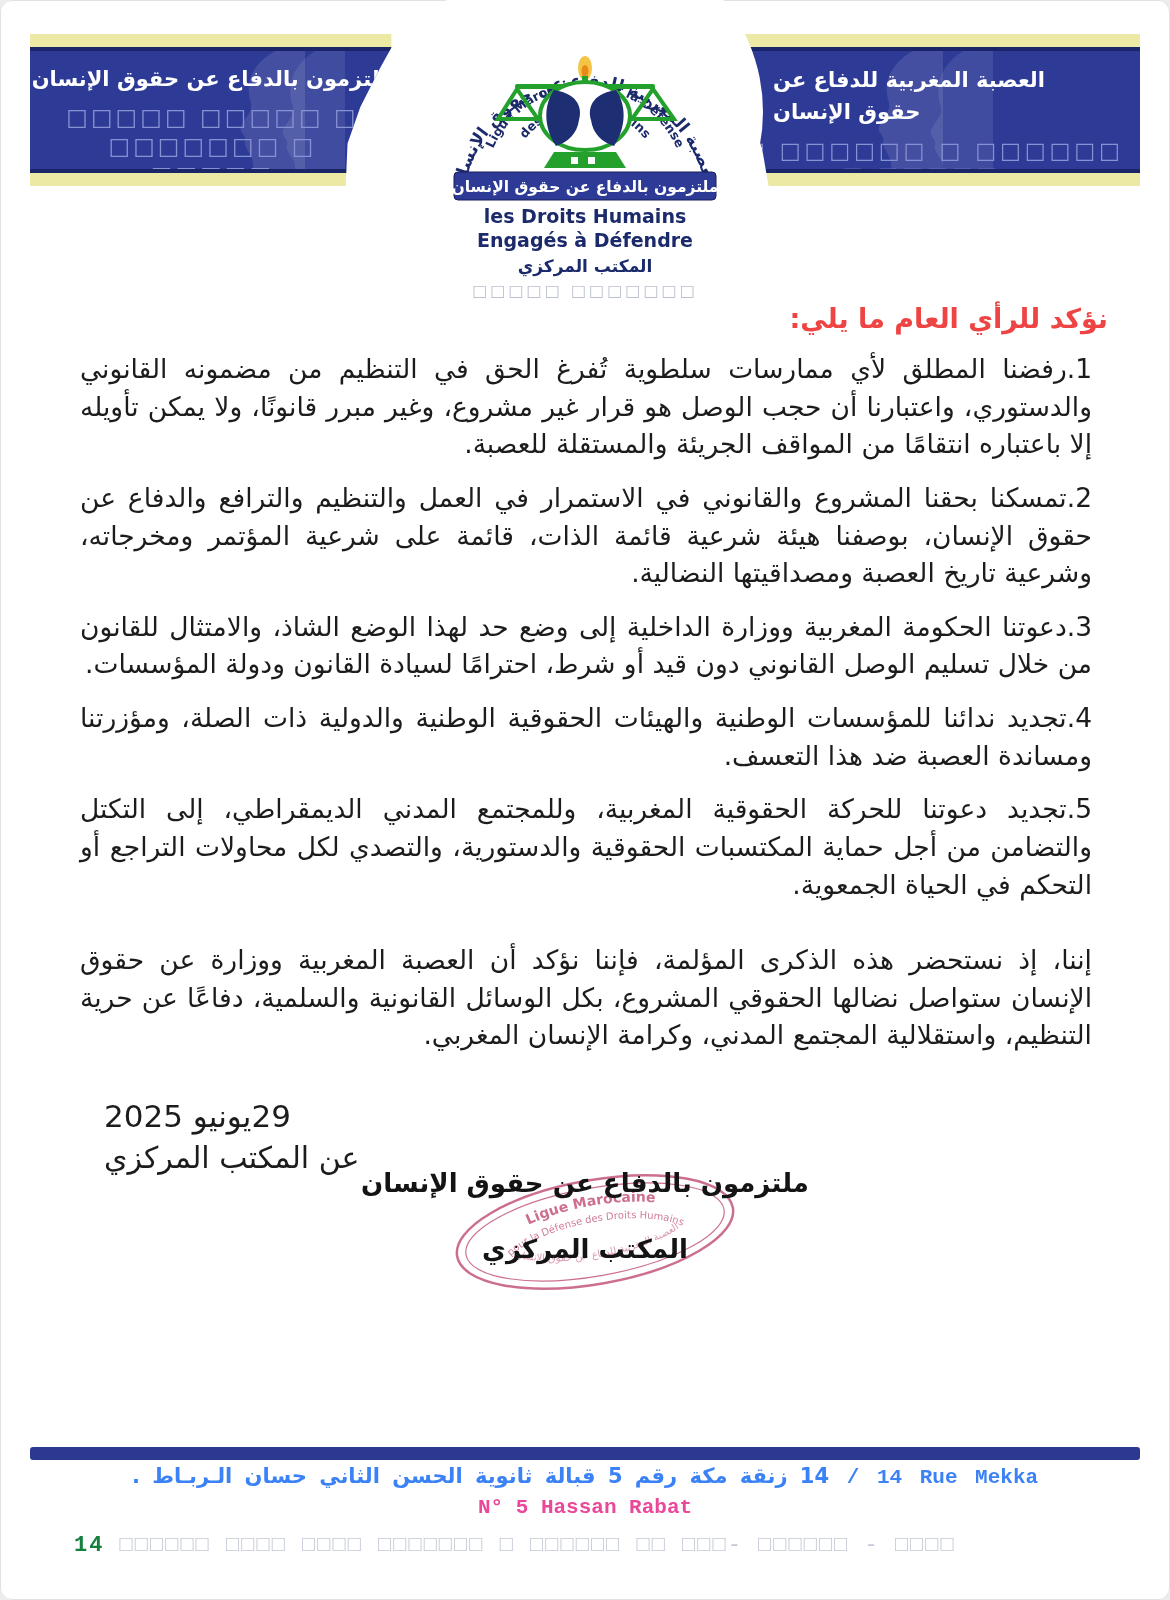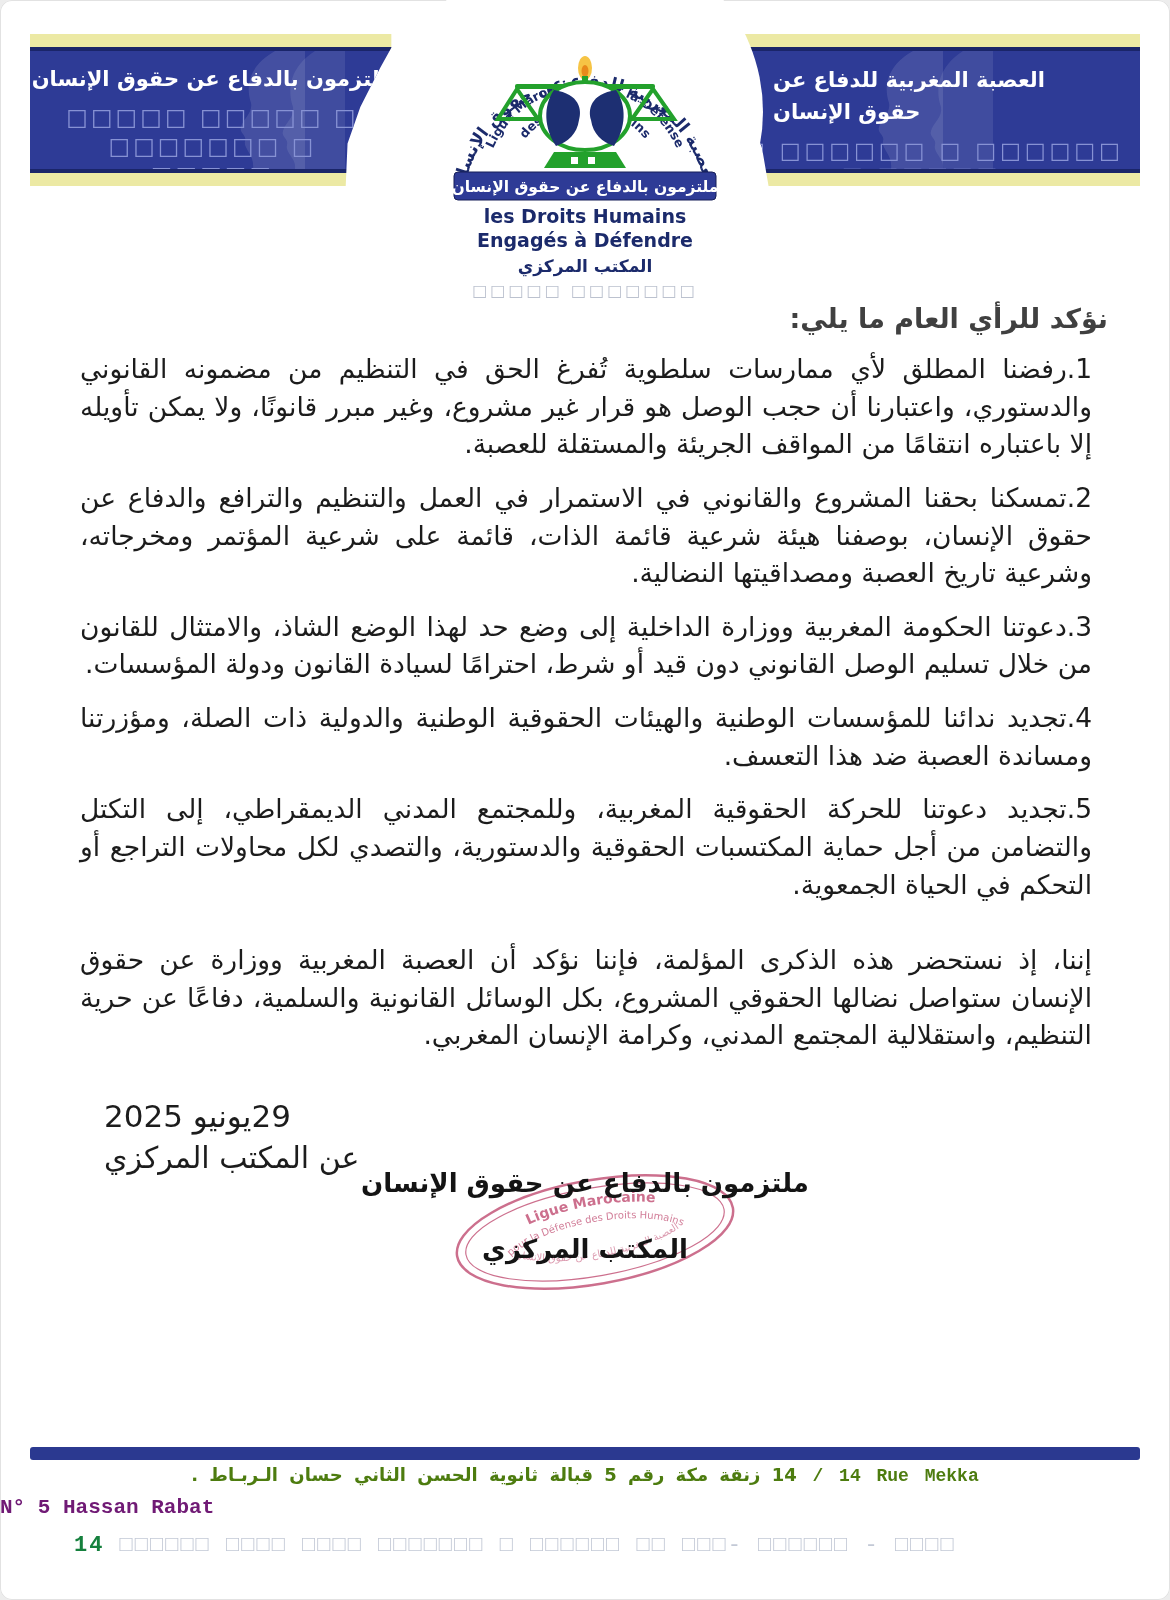--- a/index.html
+++ b/index.html
@@ -33,46 +33,46 @@
   .logo-svg{position:absolute;left:440px;top:4px;width:290px;height:200px;}
   .tagline{position:absolute;left:0;right:0;top:205px;text-align:center;color:#1b2a6b;
       font-weight:bold;font-size:19px;line-height:1.25;}
   .office-title{position:absolute;left:0;right:0;top:256px;text-align:center;color:#1b2a6b;
       font-weight:bold;font-size:17px;direction:rtl;}
   .office-tofu{position:absolute;left:0;right:0;top:281px;text-align:center;color:#bcc2cf;
       font-size:16px;letter-spacing:3px;}
 
   
   .content{position:absolute;left:64px;right:62px;top:303px;direction:rtl;color:#1c1c1c;}
-  .heading{color:#404040;font-weight:bold;font-size:27px;text-align:right;margin:0 0 6px 0;}
+  .heading{color:#ef4444;font-weight:bold;font-size:27px;text-align:right;margin:0 0 6px 0;}
   .item,.closing{font-size:26.5px;line-height:1.42;text-align:justify;margin:16px;}
   .item .num{white-space:nowrap;}
   .closing{margin-top:38px;}
   .datesig{margin-top:42px;margin-left:40px;text-align:left;direction:rtl;}
   .date-line{font-size:31px;line-height:1.35;text-align:left;}
   .sig-line{font-size:30px;line-height:1.35;text-align:left;}
 
   
   .stamp-wrap{position:absolute;left:0;top:1132px;width:1170px;height:200px;}
   .stamp-svg{position:absolute;left:430px;top:20px;width:330px;height:160px;}
   .stamp-line1{position:absolute;left:0;width:1170px;top:36px;text-align:center;direction:rtl;
       color:#141414;font-weight:bold;font-size:26px;}
   .stamp-line2{position:absolute;left:0;width:1170px;top:102px;text-align:center;direction:rtl;
       color:#141414;font-weight:bold;font-size:26px;}
 
   
   .footer-bar{position:absolute;left:30px;right:30px;top:1447px;height:13px;background:#2b3990;
       border-radius:3px;}
   .footer-line1{position:absolute;left:40px;right:40px;top:1464px;text-align:center;
       font-family:"Liberation Mono","DejaVu Sans Mono",monospace;font-weight:bold;
-      font-size:18px;color:#4d7c0f;word-spacing:5px;}
+      font-size:21px;color:#3b82f6;word-spacing:5px;}
   .footer-line1 .ar{direction:rtl;unicode-bidi:isolate;font-family:"DejaVu Sans",sans-serif;}
-  .footer-line2{position:absolute;left:0;right:0;top:1496px;
+  .footer-line2{position:absolute;left:0;right:0;top:1496px;text-align:center;
       font-family:"Liberation Mono","DejaVu Sans Mono",monospace;font-weight:bold;
-      font-size:21px;color:#701a75;}
+      font-size:21px;color:#ec4899;}
   .footer-tofu{position:absolute;left:74px;top:1533px;
       font-family:"Liberation Mono","DejaVu Sans Mono",monospace;font-size:22px;
       color:#c3c9d6;letter-spacing:2px;}
   .footer-tofu .num{color:#15803d;font-weight:bold;}
 </style>
 </head>
 <body>
 
 <div class="page">
 

